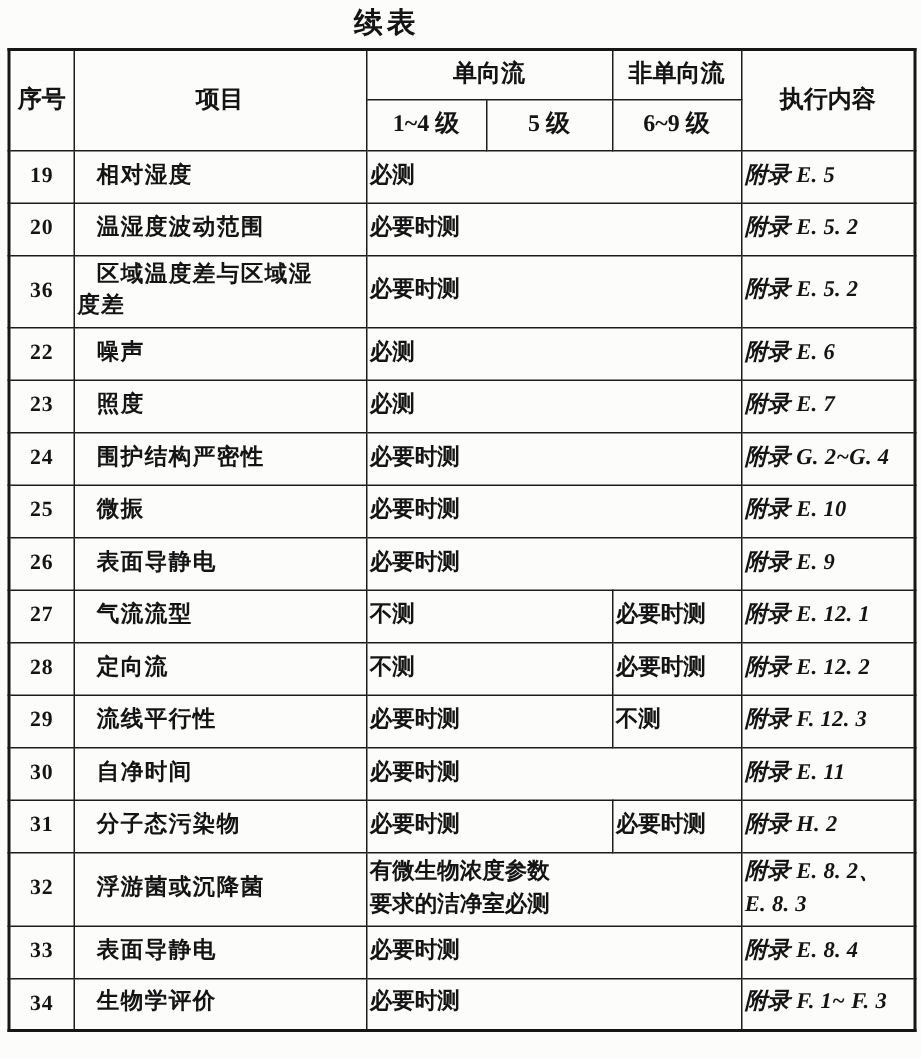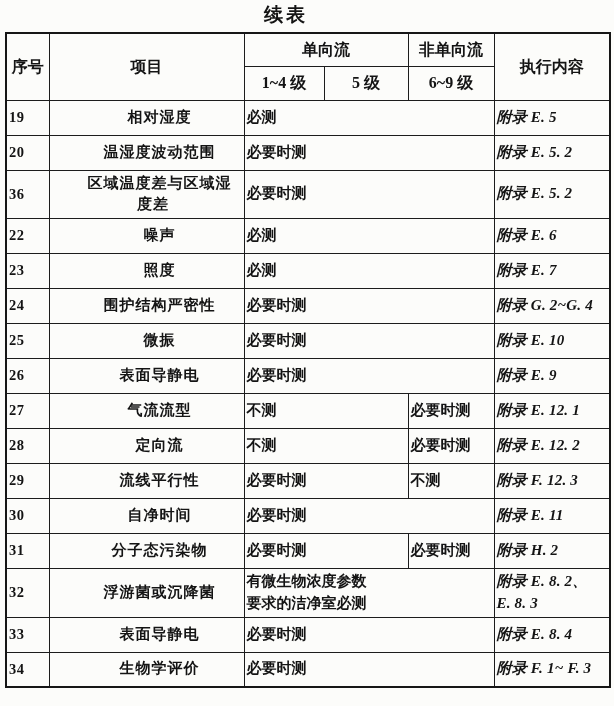--- a/index.html
+++ b/index.html
@@ -12,21 +12,21 @@
     width: 614px;
     height: 706px;
     background: #fcfcfa;
     font-family: "Liberation Serif", "DejaVu Serif", serif;
     color: #141414;
     overflow: hidden;
   }
   .doc-title {
     position: absolute;
     top: 2px;
-    left: 264px;
+    left: 236px;
     font-size: 19px;
     font-weight: bold;
     letter-spacing: 3px;
     white-space: nowrap;
   }
   table.std-table {
     position: absolute;
     left: 5px;
     top: 32px;
     width: 604px;
@@ -44,27 +44,27 @@
   }
   .std-table thead th {
     font-size: 16px;
     font-weight: 700;
     text-align: center;
   }
   .std-table thead tr.hdr-a { height: 33px; }
   .std-table thead tr.hdr-b { height: 34px; }
   .std-table tbody tr { height: 35px; }
   td.c-seq {
-    text-align: left;
+    text-align: center;
     font-size: 14.5px;
     letter-spacing: 0.5px;
   }
   td.c-item {
-    text-align: center;
-    padding-left: 15px;
+    text-align: left;
+    padding-left: 2px;
     text-indent: 13px;
     white-space: pre-line;
     letter-spacing: 1px;
   }
   td.c-val, td.c-exec {
     text-align: left;
     white-space: pre-line;
   }
   td.c-exec { letter-spacing: 0.2px; font-style: italic; }
 </style>

